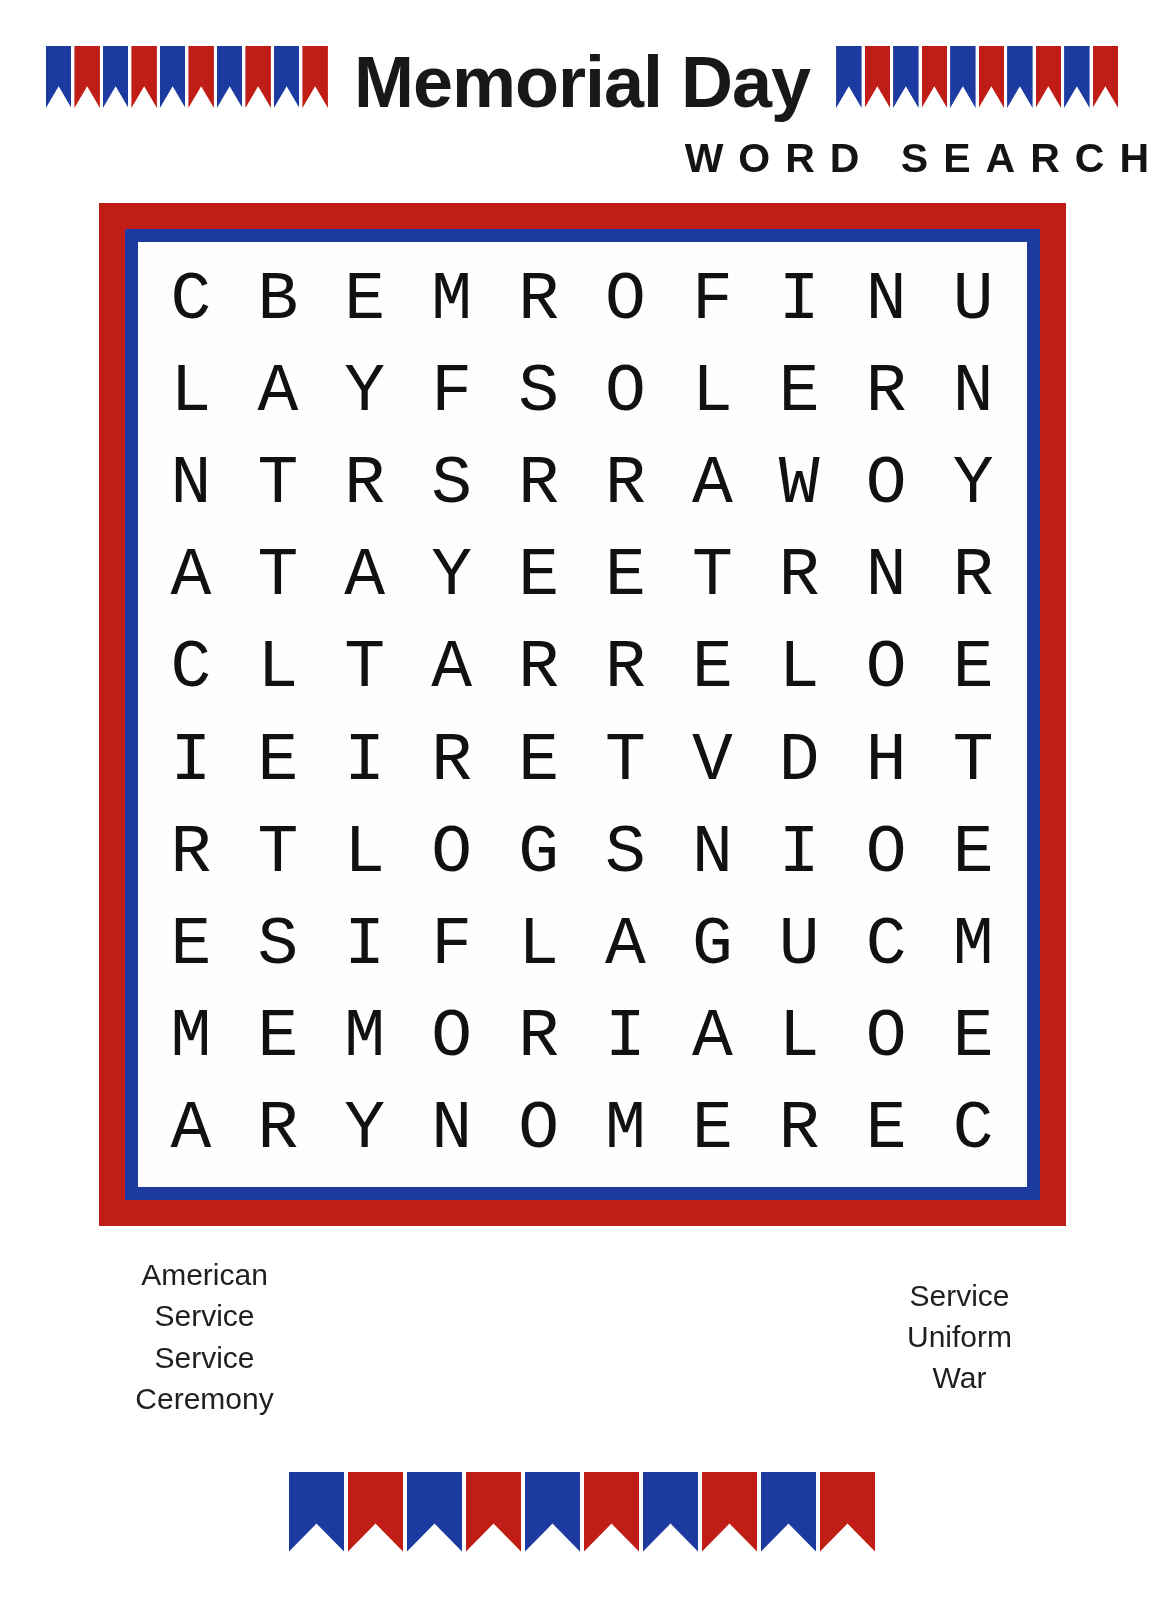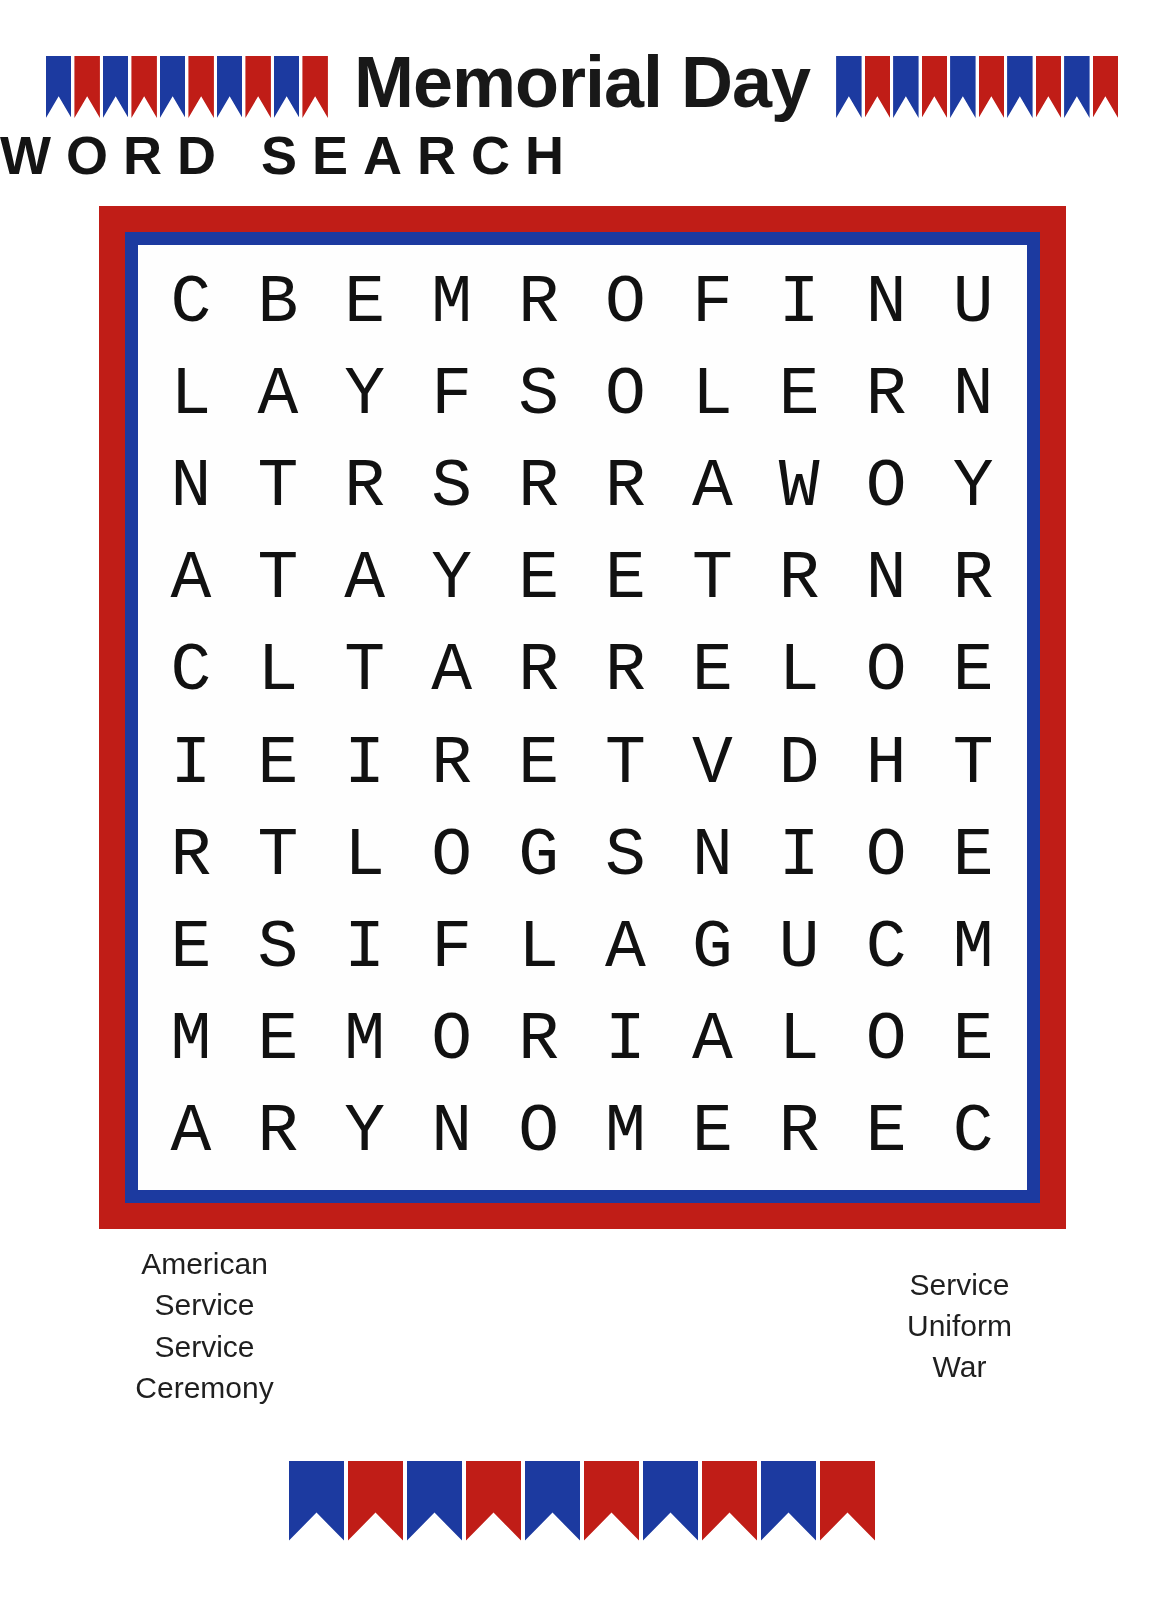--- a/index.html
+++ b/index.html
@@ -14,21 +14,21 @@
     width: 1164px;
     height: 1600px;
     font-family: "Liberation Sans", sans-serif;
     overflow: hidden;
   }
 
   
   .header-row {
     margin-top: 46px;
     display: flex;
-    align-items: flex-end;
+    align-items: flex-start;
     justify-content: center;
     gap: 26px;
   }
   .bunting {
     display: flex;
     gap: 3px;
     width: 282px;
     height: 62px;
     flex: 0 0 auto;
   }
@@ -38,23 +38,23 @@
   }
   .page-title {
     font-size: 72px;
     font-weight: 600;
     color: #181818;
     letter-spacing: -1px;
     white-space: nowrap;
     line-height: 1;
   }
   .page-subtitle {
-    margin-top: 10px;
-    text-align: left;
-    font-size: 54px;
+    margin-top: 20px;
+    text-align: right;
+    font-size: 41px;
     font-weight: 700;
     letter-spacing: 15px;
     color: #141414;
     line-height: 1;
   }
 
   
   .puzzle-frame {
     margin: 24px auto 0;
     width: 967px;
@@ -80,21 +80,21 @@
   }
   .letter-grid .cell {
     display: flex;
     align-items: center;
     justify-content: center;
     line-height: 1;
   }
 
   
   .word-list {
-    margin: 14px auto 0;
+    margin: 28px auto 0;
     width: 905px;
     display: flex;
     justify-content: space-between;
     align-items: center;
   }
   .word-col {
     text-align: center;
     font-size: 30px;
     color: var(--text);
     line-height: 1.38;

